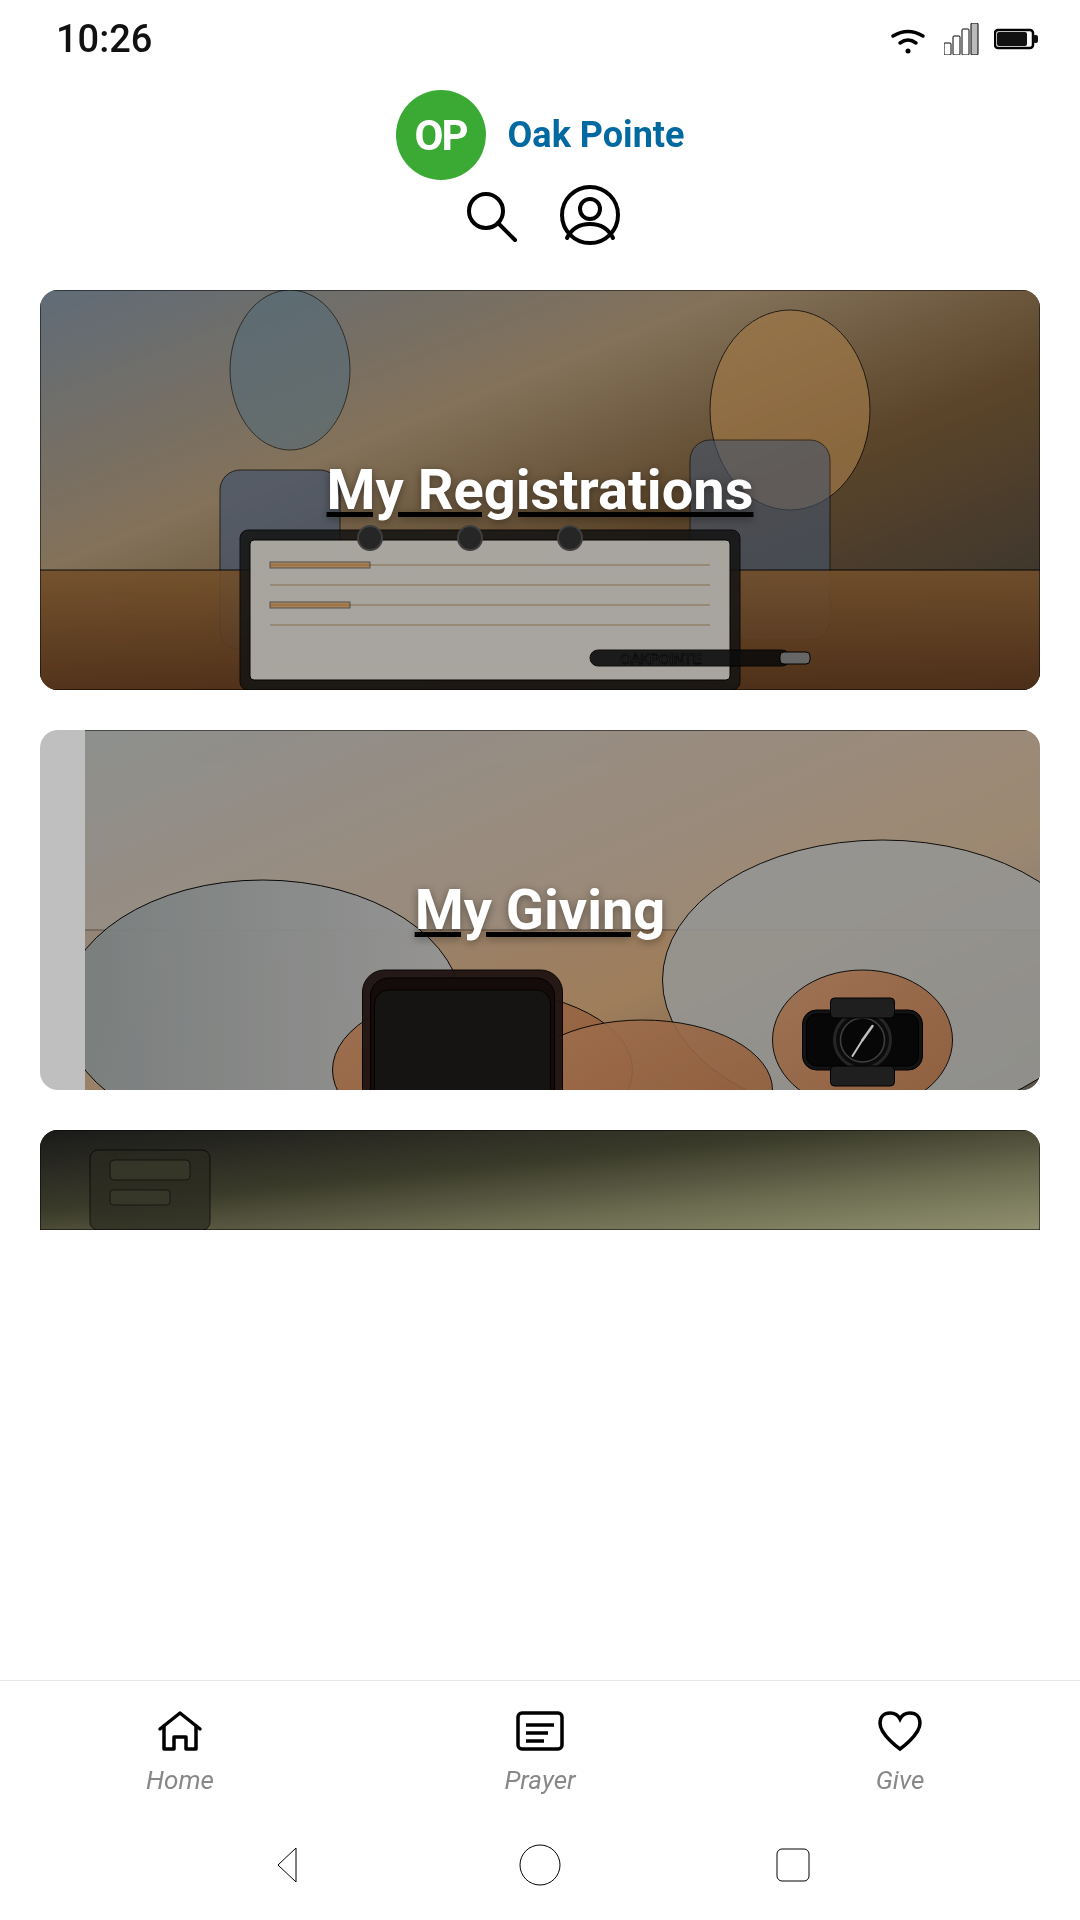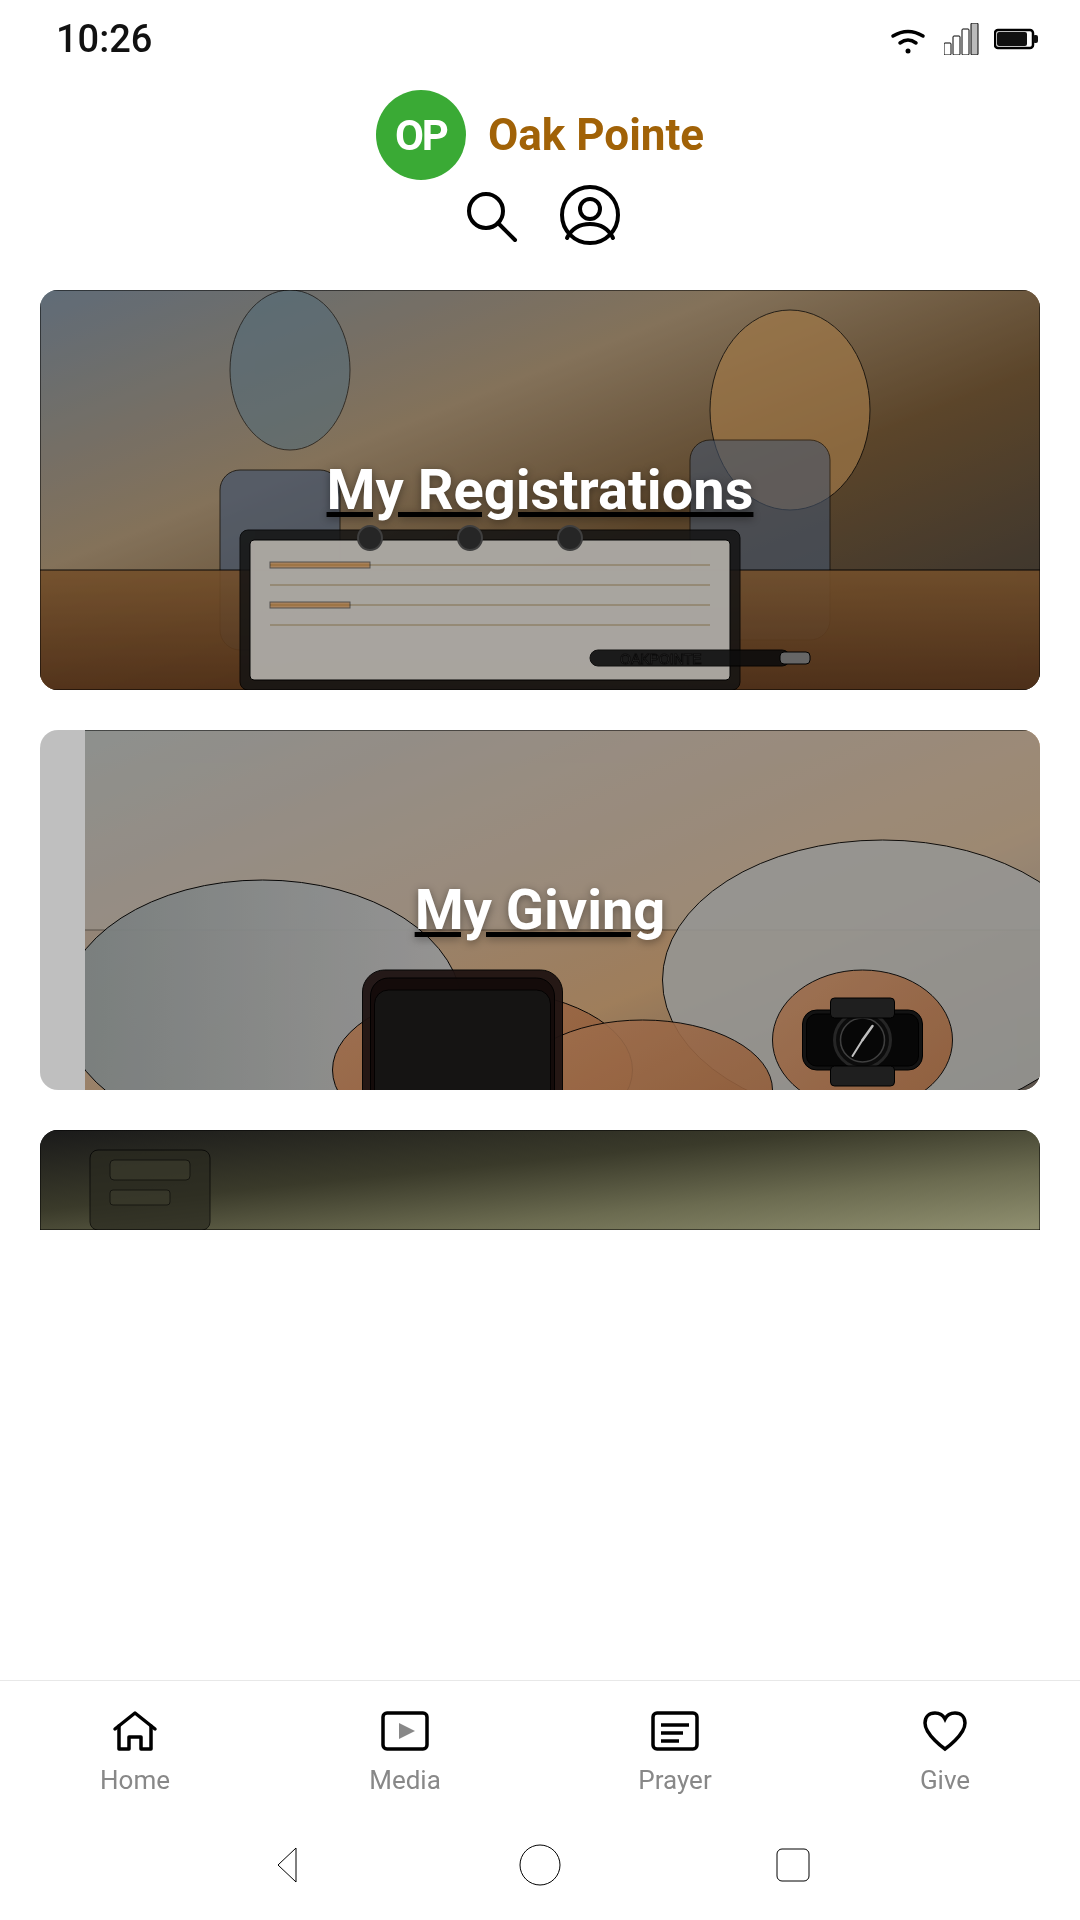--- a/index.html
+++ b/index.html
@@ -62,23 +62,23 @@
     }
 
     .app-logo-text {
       color: white;
       font-size: 42px;
       font-weight: 700;
       letter-spacing: -2px;
     }
 
     .app-name {
-      font-size: 44px;
+      font-size: 36px;
       font-weight: 700;
-      color: #a16207;
+      color: #0369a1;
     }
 
     .header-actions {
       display: flex;
       align-items: center;
       gap: 30px;
     }
 
     .header-icon {
       width: 70px;
@@ -178,20 +178,21 @@
       height: 130px;
     }
 
     .nav-item {
       display: flex;
       flex-direction: column;
       align-items: center;
       gap: 8px;
       cursor: pointer;
       flex: 1;
+      font-style: italic;
     }
 
     .nav-icon {
       width: 52px;
       height: 52px;
       display: flex;
       align-items: center;
       justify-content: center;
     }
 
@@ -429,29 +430,20 @@
   <div class="nav-item">
     <div class="nav-icon">
       <svg width="52" height="52" viewBox="0 0 52 52" stroke="#888" stroke-width="3.5" fill="none">
         <path d="M6 24 L26 8 L46 24" stroke-linecap="round" stroke-linejoin="round"></path>
         <path d="M10 21 L10 44 L20 44 L20 32 L32 32 L32 44 L42 44 L42 21" stroke-linecap="round" stroke-linejoin="round"></path>
       </svg>
     </div>
     <span class="nav-label">Home</span>
   </div>
 
-  <div class="nav-item">
-    <div class="nav-icon">
-      <svg width="52" height="52" viewBox="0 0 52 52" stroke="#888" stroke-width="3.5" fill="none">
-        <rect x="4" y="8" width="44" height="36" rx="4"></rect>
-        <polygon points="20,18 36,26 20,34" fill="#888" stroke="none"></polygon>
-      </svg>
-    </div>
-    <span class="nav-label">Media</span>
-  </div>
 
   <div class="nav-item">
     <div class="nav-icon">
       <svg width="52" height="52" viewBox="0 0 52 52" stroke="#888" stroke-width="3.5" fill="none">
         <rect x="4" y="8" width="44" height="36" rx="4"></rect>
         <line x1="12" y1="20" x2="40" y2="20"></line>
         <line x1="12" y1="28" x2="34" y2="28"></line>
         <line x1="12" y1="36" x2="30" y2="36"></line>
       </svg>
     </div>

